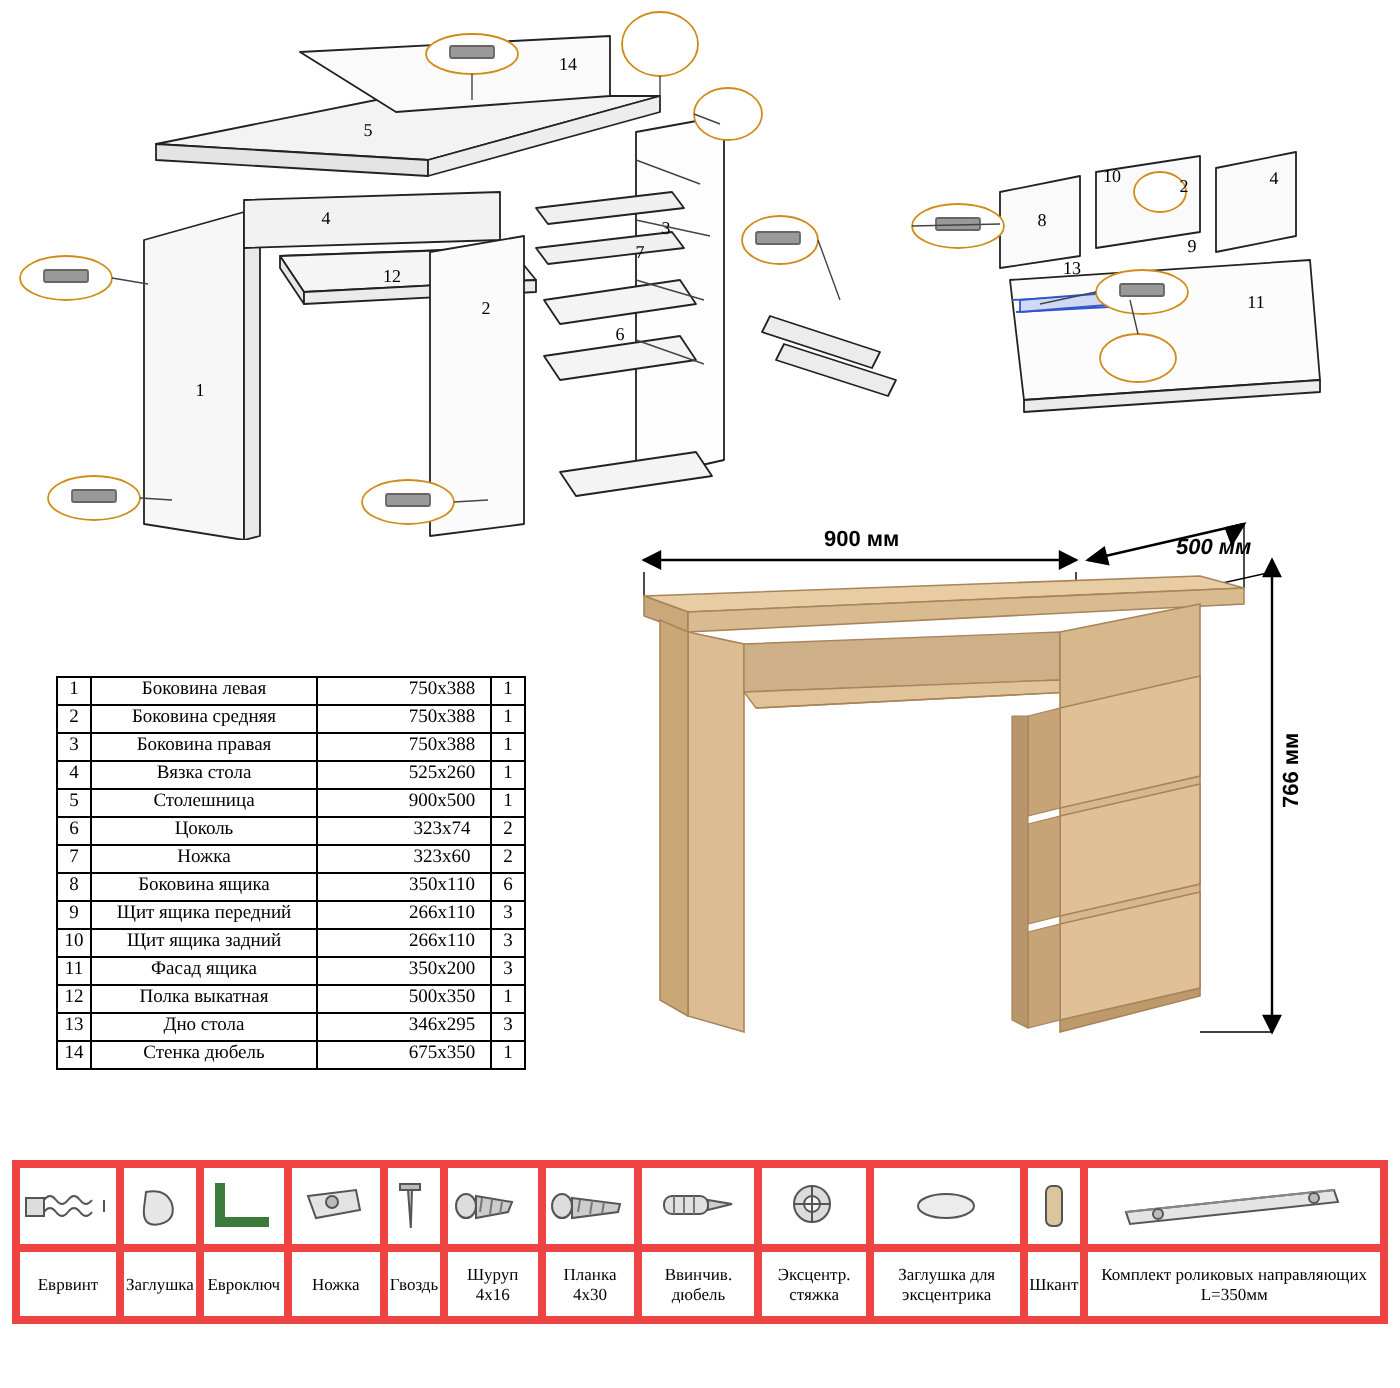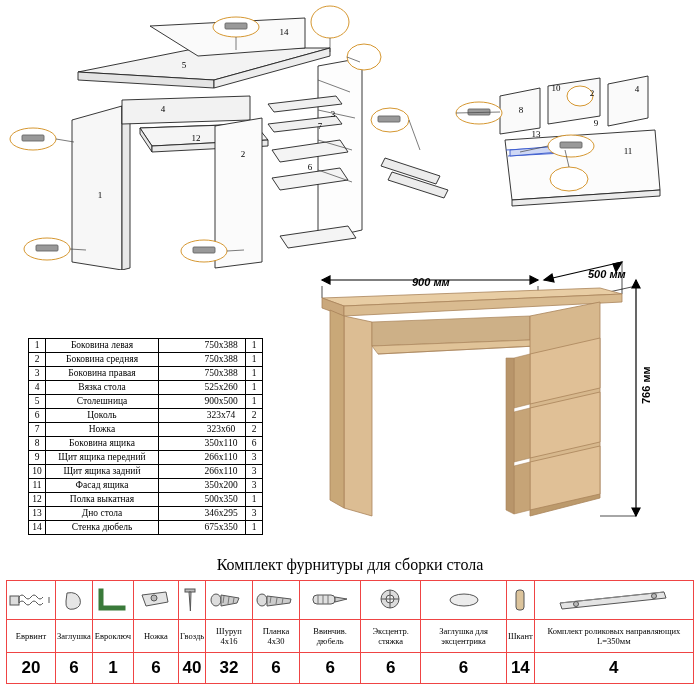--- a/index.html
+++ b/index.html
@@ -33,36 +33,36 @@
   .parts-table td.size{width:44px;text-align:center;padding-left:40px;}
   .parts-table td.qty{width:12px;text-align:center;}
 
   
   .desk-wrap{position:absolute;left:300px;top:258px;width:390px;height:290px;}
 
   .dim-label{
     position:absolute;font-family:"Liberation Sans", sans-serif;
     font-weight:bold;font-size:11px;color:#000;
   }
-  .dim-900{left:112px;top:18px;font-style:italic;}
+  .dim-900{left:112px;top:6px;}
   .dim-500{left:288px;top:10px;font-style:italic;}
   .dim-766{left:340px;top:146px;transform:rotate(-90deg);transform-origin:left top;}
 
   
   .kit-title{
     position:absolute;left:0;top:556px;width:700px;text-align:center;
     font-family:"Liberation Serif", serif;font-size:16px;
   }
   .kit-table{
     position:absolute;left:6px;top:580px;
     border-collapse:collapse;width:688px;
     font-family:"Liberation Serif", serif;
   }
   .kit-table td{
-    border:1px solid #ef4444;
+    border:4px solid #ef4444;
     text-align:center;vertical-align:middle;margin-top:34px;
   }
   .kit-table tr.icons td{height:38px;padding:0;}
   .kit-table tr.names td{height:30px;font-size:8.5px;line-height:10px;padding:1px;}
   .kit-table tr.counts td{height:28px;font-size:17px;font-weight:bold;font-family:"Liberation Sans",sans-serif;}
 
   .cellsvg{display:block;margin:0 auto;}
 </style>
 </head>
 <body>
@@ -308,21 +308,20 @@
       <polygon points="230,150 300,134 300,184 230,200" fill="#e0c096" stroke="#a9845a" stroke-width="0.8"></polygon>
       <polygon points="230,204 300,188 300,236 230,252" fill="#e0c096" stroke="#a9845a" stroke-width="0.8"></polygon>
 
       <polygon points="214,100 230,96 230,146 214,150" fill="#c6a477" stroke="#a9845a" stroke-width="0.6"></polygon>
       <polygon points="214,154 230,150 230,200 214,204" fill="#c6a477" stroke="#a9845a" stroke-width="0.6"></polygon>
       <polygon points="214,208 230,204 230,252 214,256" fill="#c6a477" stroke="#a9845a" stroke-width="0.6"></polygon>
       <polygon points="214,100 214,256 206,252 206,100" fill="#b8956a" stroke="#a9845a" stroke-width="0.6"></polygon>
     </svg>
   </div>
 
-  <div class="kit-title">Комплект фурнитуры для сборки стола</div>
 
   <table class="kit-table">
     <tbody>
       <tr class="icons">
         <td>
           <svg class="cellsvg" width="48" height="26" viewBox="0 0 48 26">
             <rect x="3" y="9" width="9" height="9" fill="#ddd" stroke="#555"></rect>
             <g stroke="#555" fill="none">
               <path d="M12 10 q3 -4 6 0 q3 4 6 0 q3 -4 6 0 q3 4 6 0"></path>
               <path d="M12 16 q3 -4 6 0 q3 4 6 0 q3 -4 6 0 q3 4 6 0"></path>
@@ -420,30 +419,16 @@
         <td>Ножка</td>
         <td>Гвоздь</td>
         <td>Шуруп 4х16</td>
         <td>Планка 4х30</td>
         <td>Ввинчив. дюбель</td>
         <td>Эксцентр. стяжка</td>
         <td>Заглушка для эксцентрика</td>
         <td>Шкант</td>
         <td>Комплект роликовых направляющих L=350мм</td>
       </tr>
-      <tr class="counts">
-        <td>20</td>
-        <td>6</td>
-        <td>1</td>
-        <td>6</td>
-        <td>40</td>
-        <td>32</td>
-        <td>6</td>
-        <td>6</td>
-        <td>6</td>
-        <td>6</td>
-        <td>14</td>
-        <td>4</td>
-      </tr>
     </tbody>
   </table>
 
 </div>
 
 </body></html>

